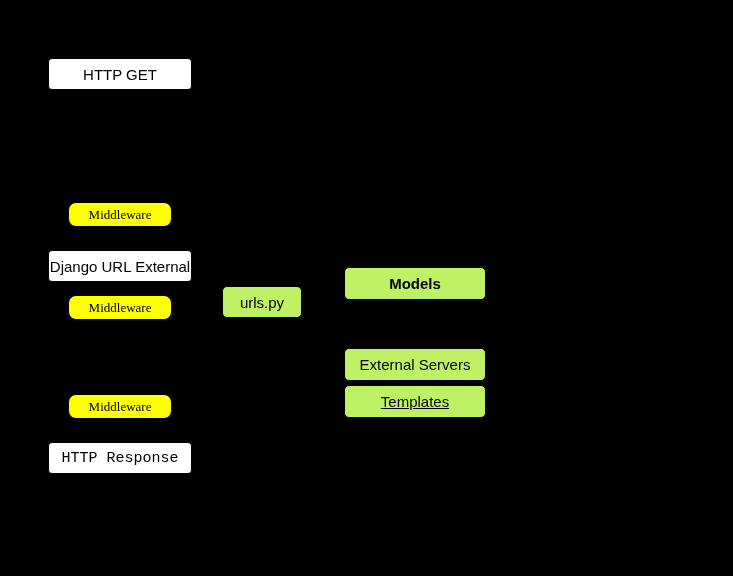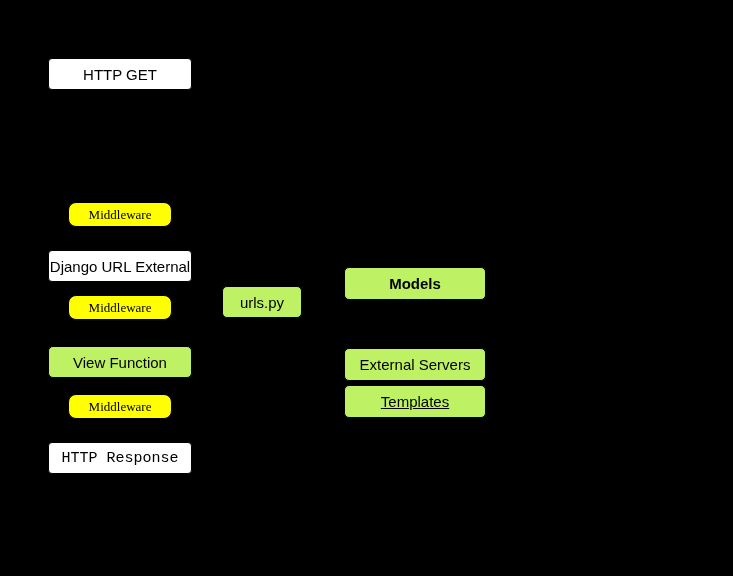--- a/index.html
+++ b/index.html
@@ -72,21 +72,20 @@
 
   <div class="node plain" id="n-http-get">HTTP GET</div>
 
 
   <div class="node middleware" id="n-middleware-1">Middleware</div>
 
   <div class="node plain" id="n-django-url-dispatch">Django URL External</div>
 
   <div class="node middleware" id="n-middleware-2">Middleware</div>
 
-  <div class="node component" id="n-view-function">View Function</div>
 
   <div class="node middleware" id="n-middleware-3">Middleware</div>
 
   <div class="node plain" id="n-http-response">HTTP Response</div>
 
   <div class="node component" id="n-urls-py">urls.py</div>
 
   <div class="node component" id="n-models">Models</div>
 
   <div class="node component" id="n-external-servers">External Servers</div>

